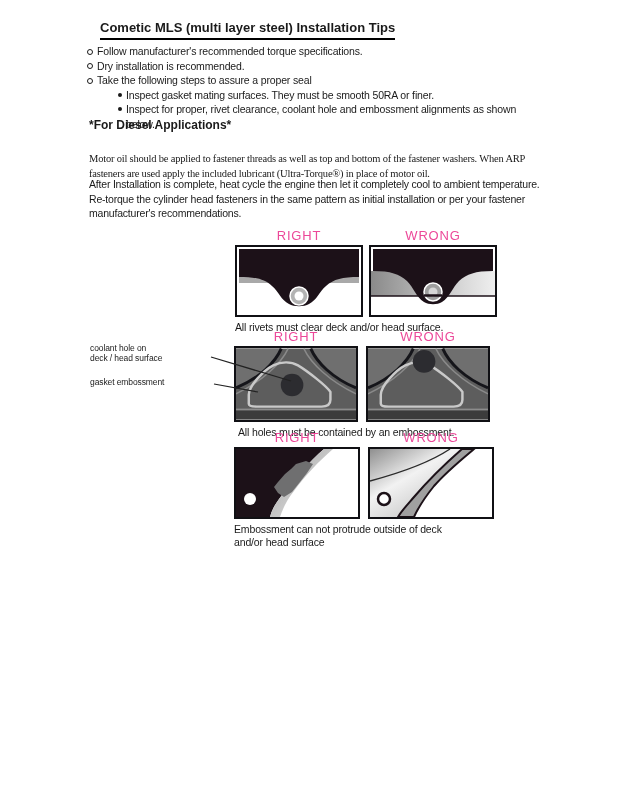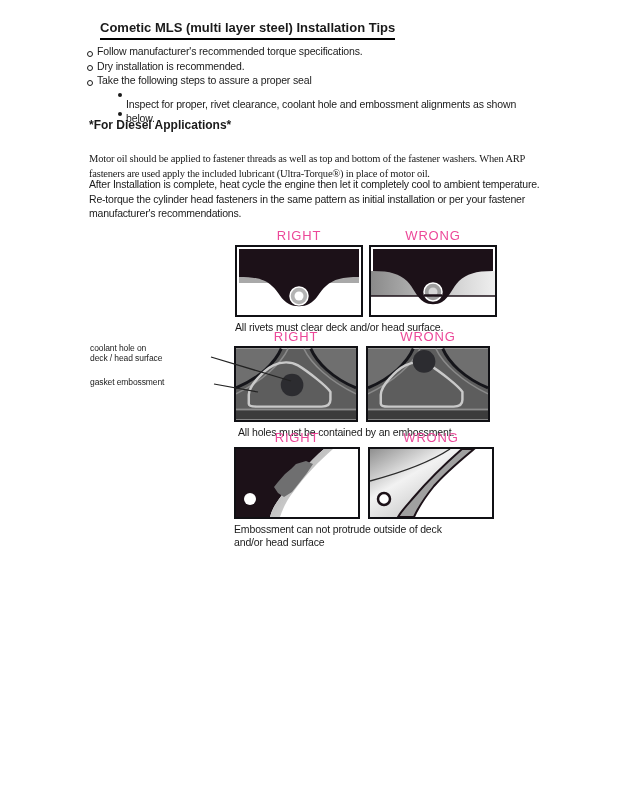--- a/index.html
+++ b/index.html
@@ -8,21 +8,21 @@
     font-family:"Liberation Sans", sans-serif;color:#1a1a1a;border-radius:6px;
   }
   
   .doc-title{
     position:absolute;left:100px;top:20px;
     font-size:13px;font-weight:bold;letter-spacing:0;
     border-bottom:2px solid #000;padding-bottom:3px;white-space:nowrap;
   }
   
   .bullets{position:absolute;left:87px;top:44px;width:460px;}
-  .bullet{display:flex;align-items:center;line-height:14.5px;font-size:10.5px;letter-spacing:-0.15px;}
+  .bullet{display:flex;align-items:flex-start;line-height:14.5px;font-size:10.5px;letter-spacing:-0.15px;}
   .b-ring{flex:0 0 auto;width:4px;height:4px;border:1px solid #1a1a1a;border-radius:50%;margin:4.5px 4px 0 0;}
   .sub-bullets{margin-left:31px;}
   .b-dot{flex:0 0 auto;width:4px;height:4px;background:#1a1a1a;border-radius:50%;margin:5px 4px 0 0;}
   
   .diesel-head{position:absolute;left:89px;top:118px;font-size:12px;font-weight:bold;}
   .para{position:absolute;left:89px;width:458px;font-size:10.5px;line-height:14.5px;letter-spacing:-0.2px;}
   .p1{top:152px;font-family:Liberation Serif, serif;}
   .p2{top:177px;}
   .p3{top:207px;}
   
@@ -70,20 +70,21 @@
       <span class="b-ring"></span>
       <span>Dry installation is recommended.</span>
     </div>
     <div class="bullet">
       <span class="b-ring"></span>
       <span>Take the following steps to assure a proper seal</span>
     </div>
     <div class="sub-bullets">
       <div class="bullet">
         <span class="b-dot"></span>
+        <span>Inspect gasket mating surfaces.  They must be smooth 50RA or finer.</span>
       </div>
       <div class="bullet">
         <span class="b-dot"></span>
         <span>Inspect for proper, rivet clearance, coolant hole and embossment alignments as shown below.</span>
       </div>
     </div>
   </div>
 
   <div class="diesel-head">*For Diesel Applications*</div>
   <div class="para p1">Motor oil should be applied to fastener threads as well as top and bottom of the fastener washers. When ARP fasteners are used apply the included lubricant (Ultra-Torque®) in place of motor oil.</div>

